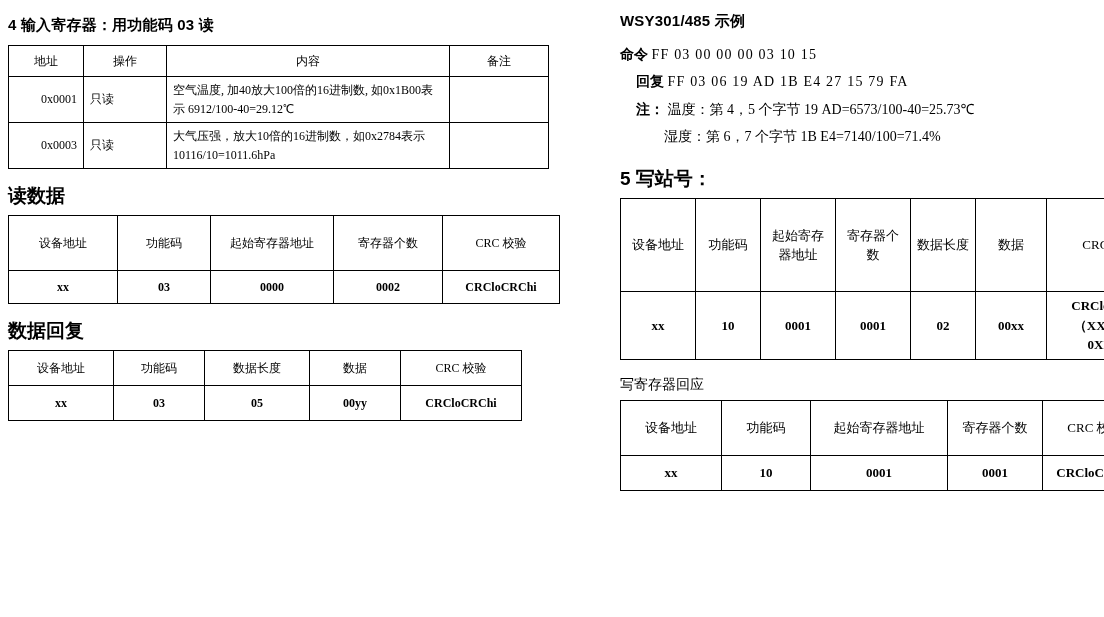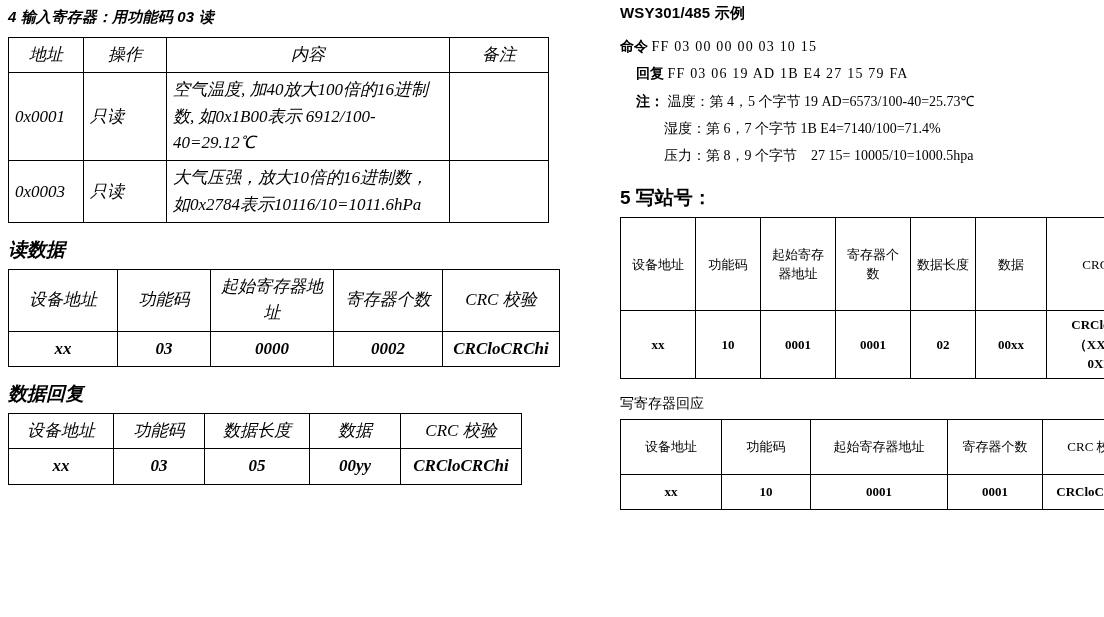--- a/index.html
+++ b/index.html
@@ -15,28 +15,27 @@
     overflow: hidden;
   }
   .page {
     position: relative;
     width: 1104px;
     height: 617px;
   }
   .col-left {
     position: absolute;
     left: 8px;
-    top: 8px;
+    top: 16px;
     width: 500px;
-    font-style: italic;
   }
   .col-right {
     position: absolute;
     left: 620px;
-    top: 4px;
+    top: 12px;
     width: 470px;
   }
   .h-title {
     font-family: "Liberation Sans", sans-serif;
     font-weight: bold;
     font-size: 15px;
     margin: 0 0 10px 0;
     letter-spacing: 0.2px;
   }
   .sub-title {
@@ -45,31 +44,31 @@
     font-size: 19px;
     margin: 14px 0 6px 0;
   }
   table.doc {
     border-collapse: collapse;
     table-layout: fixed;
   }
   table.doc td {
     border: 1px solid #000000;
     padding: 4px 6px;
-    font-size: 17px;
+    font-size: 12px;
     line-height: 1.55;
     vertical-align: middle;
   }
   .center { text-align: center; }
 
   
   #tbl-registers { width: 492px; margin-top: 2px; }
   #tbl-registers td { height: 22px; }
   .tr-head td { text-align: center; font-size: 13.5px; }
-  .cell-addr { width: 62px; }
+  .cell-addr { width: 62px; text-align: right; }
   .cell-op { width: 70px; margin-left: 13px; }
   .cell-content { width: 270px; }
   .cell-note { width: 86px; }
   .cell-desc { line-height: 1.7; padding: 6px 8px; }
 
   
   #tbl-read { width: 492px; }
   #tbl-read td { height: 24px; }
   #tbl-read .r1 td { height: 46px; text-align: center; }
   #tbl-read .r2 td { text-align: center; font-weight: bold; }
@@ -218,23 +217,20 @@
       <span class="spaced">FF  03  06  19  AD  1B  E4  27  15  79  FA</span>
     </p>
 
     <p class="ex-line indent1">
       <span class="lbl">注：</span>
       <span>温度：第 4，5 个字节 19 AD=6573/100-40=25.73℃</span>
     </p>
     <p class="ex-line indent2">
       <span>湿度：第 6，7 个字节 1B E4=7140/100=71.4%</span>
     </p>
-    <p class="ex-line indent2">
-      <span>压力：第 8，9 个字节　27  15= 10005/10=1000.5hpa</span>
-    </p>
 
     <div class="sub-title" style="margin-top:16px;">5 写站号：</div>
 
     <table class="doc" id="tbl-write">
       <tbody>
           <tr class="r1">
         <td class="c1 two-line">设备地址</td>
         <td class="c2 two-line">功能码</td>
         <td class="c3 two-line">起始寄存器地址</td>
         <td class="c4 two-line">寄存器个数</td>

